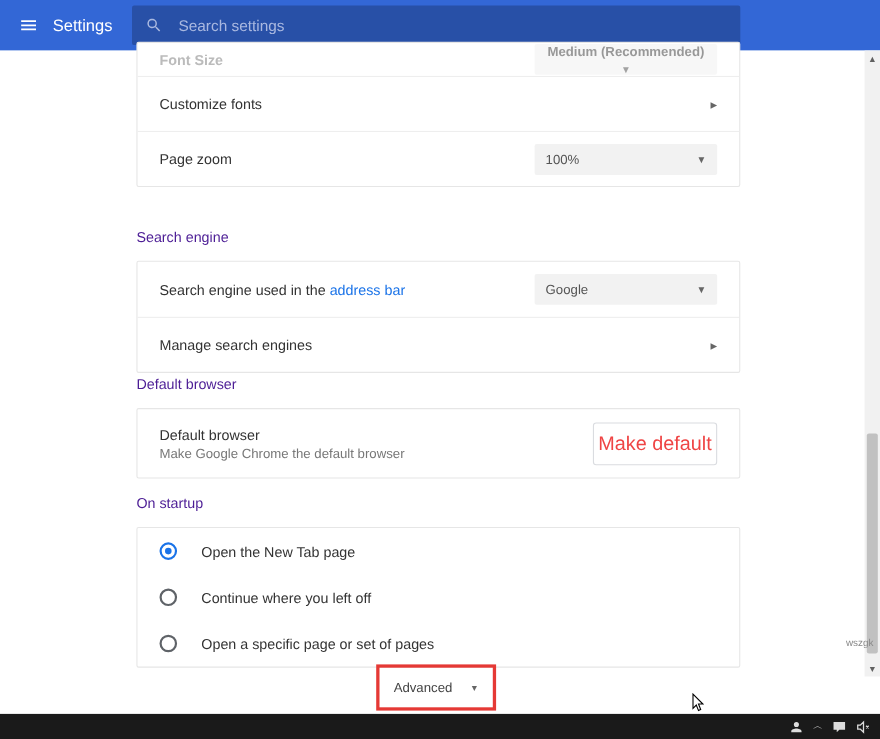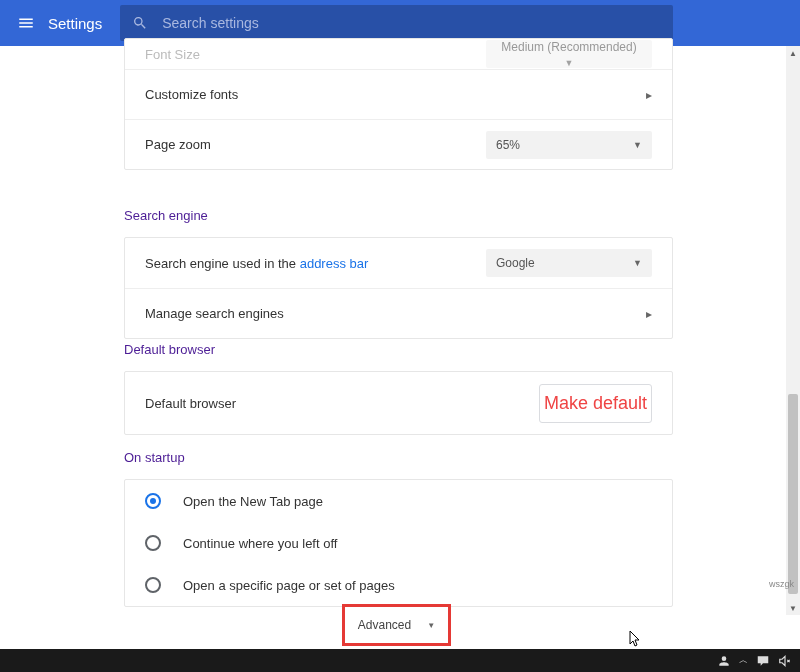--- a/index.html
+++ b/index.html
@@ -55,35 +55,35 @@
         <path d="M15.5 14h-.8l-.3-.3a6.5 6.5 0 10-.7.7l.3.3v.8l5 5 1.5-1.5-5-5zm-6 0a4.5 4.5 0 110-9 4.5 4.5 0 010 9z"></path>
       </svg>
     <input placeholder="Search settings" style="">
   </div>
 </div>
 
 <div class="content">
 
   <div class="panel" style="top:-8px;">
     <div class="card">
-      <div class="row" style="height:30px;">
+      <div class="row" style="height:30px;font-weight:bold;">
         <span class="row-label" style="color:#bbb;">Font Size</span>
         <div class="select" style="opacity:.6;flex-direction:column;">
           <span>Medium (Recommended)</span>
           <span class="tri">▼</span>
         </div>
       </div>
       <div class="row">
         <span class="row-label">Customize fonts</span>
         <span class="chev">▸</span>
       </div>
       <div class="row">
         <span class="row-label">Page zoom</span>
         <div class="select">
-          <span>65%</span>
+          <span>100%</span>
           <span class="tri">▼</span>
         </div>
       </div>
     </div>
   </div>
 
   <div class="panel" style="top:162px;">
     <div class="section-title">Search engine</div>
     <div class="card">
       <div class="row">
@@ -101,20 +101,21 @@
       </div>
     </div>
   </div>
 
   <div class="panel" style="top:296px;">
     <div class="section-title">Default browser</div>
     <div class="card">
       <div class="row" style="height:62px;">
         <div>
           <div class="row-label">Default browser</div>
+          <div class="row-sub">Make Google Chrome the default browser</div>
         </div>
         <button class="make-default">Make default</button>
       </div>
     </div>
   </div>
 
   <div class="panel" style="top:404px;">
     <div class="section-title">On startup</div>
     <div class="card">
       <div class="radio-row">

